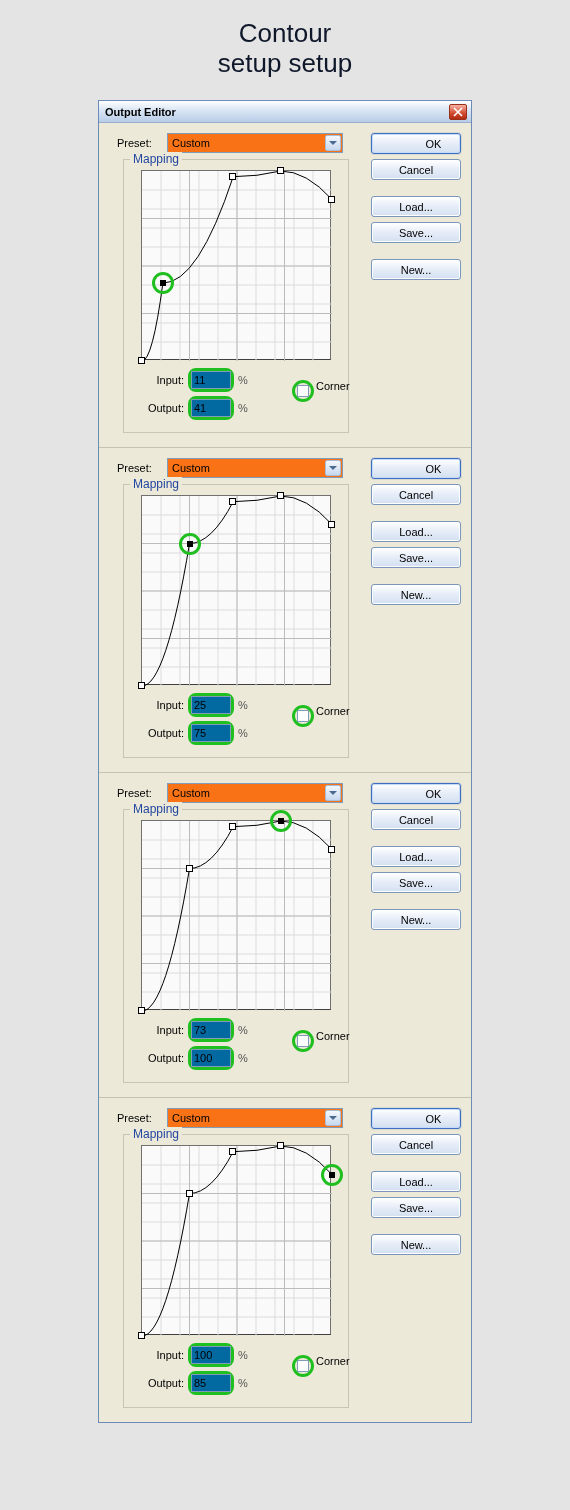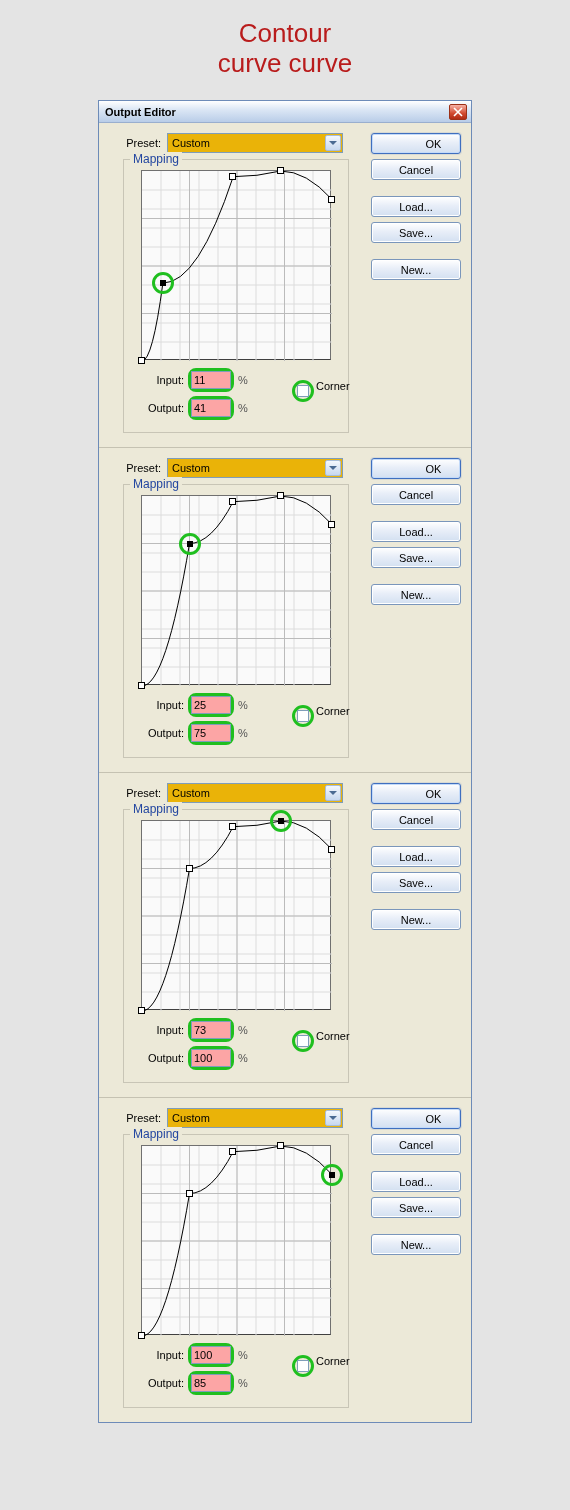--- a/index.html
+++ b/index.html
@@ -10,21 +10,21 @@
     background: #e4e4e4;
     font-family: Tahoma, Arial, sans-serif;
     font-size: 11px;
     color: #000;
   }
   .page-title {
     text-align: center;
     padding: 18px 0 8px 0;
     font-size: 26px;
     line-height: 30px;
-    color: #b91c1c;
+    color: #0f172a;
     font-family: Arial, sans-serif;
   }
   .page-title .line2 { display:block; }
 
   .window {
     width: 374px;
     margin: 14px auto 0 auto;
     border: 1px solid #6d8bb8;
     background: #ece9d8;
   }
@@ -63,28 +63,27 @@
     flex: 1;
   }
   .preset-row {
     display: flex;
     align-items: center;
     margin-bottom: 4px;
     margin-left: 8px;
   }
   .preset-row label {
     width: 44px;
-    text-align: right;
     margin-right: 6px;
   }
   .select {
     flex: 0 0 176px;
     height: 20px;
     border: 1px solid #7f9db9;
-    background: #eab308;
+    background: #f97316;
     display: flex;
     align-items: center;
     padding: 0 2px 0 4px;
     position: relative;
   }
   .select .sel-btn {
     position: absolute; right: 1px; top: 1px;
     width: 16px; height: 16px;
     background: linear-gradient(#f4f8fd,#c7d8ef);
     border: 1px solid #a8bdd8;
@@ -136,21 +135,21 @@
   }
   .io-input-wrap {
     border: 3px solid #1fbf1f;
     border-radius: 8px;
     padding: 0;
     display:inline-flex;
   }
   .io-input {
     width: 40px; height: 18px;
     border: 1px solid #7f9db9;
-    background:#fca5a5;
+    background:#0369a1;
     font: inherit;
     padding: 0 2px;
   }
   .pct { margin-left:4px; color:#555; }
   .corner-wrap {
     position: absolute;
     left: 160px;
     display:flex; align-items:flex-start;
   }
   .corner-circle {
@@ -204,21 +203,21 @@
     border-radius:50%;
     transform:translate(-11px,-11px);
     pointer-events:none;
   }
 </style>
 </head>
 <body>
 
 <div class="page-title">
   <span>Contour</span>
-  <span class="line2">curve curve</span>
+  <span class="line2">setup setup</span>
 </div>
 
 <div class="window">
   <div class="titlebar">
     <span>Output Editor</span>
     <span class="spacer"></span>
     <span class="closebtn">
       <svg width="10" height="10">
           <path d="M1 1 L9 9 M9 1 L1 9" stroke="#fff" stroke-width="1.6"></path>
         </svg>

